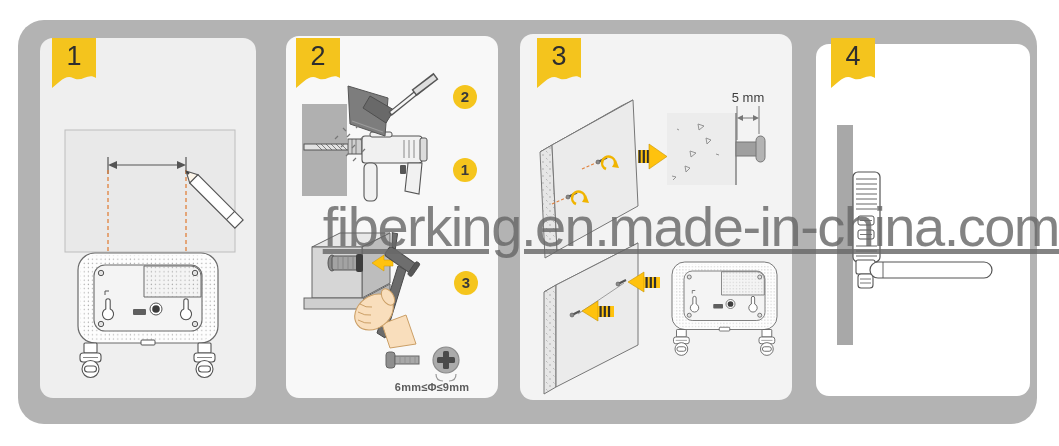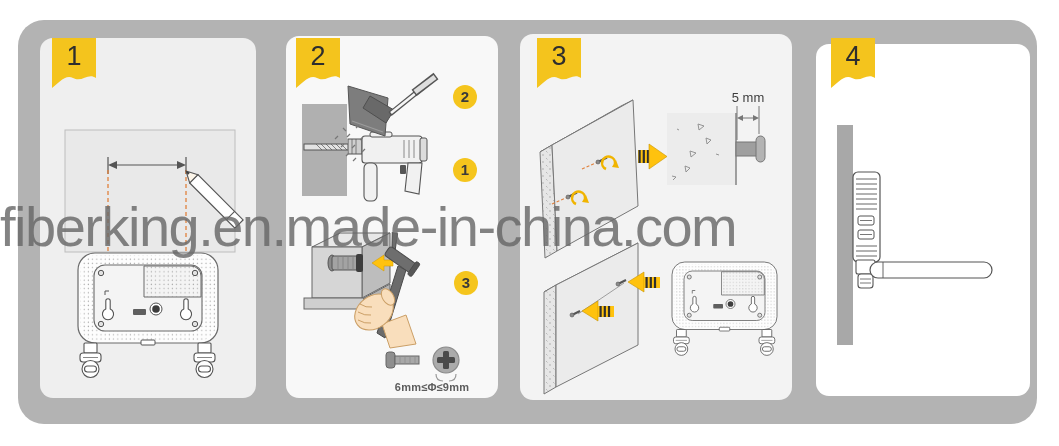--- a/index.html
+++ b/index.html
@@ -10,24 +10,24 @@
   .panel{position:absolute;border-radius:13px;}
   .p1{left:40px;top:38px;width:216px;height:360px;background:#efefef;}
   .p2{left:286px;top:36px;width:212px;height:362px;background:#f8f8f8;}
   .p3{left:520px;top:34px;width:272px;height:366px;background:#f3f3f3;}
   .p4{left:816px;top:44px;width:214px;height:352px;background:#ffffff;}
   .panel svg{position:absolute;left:0;top:0;}
   .ribbon{position:absolute;width:46px;height:56px;z-index:3;}
   .ribbon svg{position:absolute;left:0;top:0;}
   .ribbon-num{position:absolute;left:0;top:5px;width:46px;text-align:center;
               font-size:27px;font-weight:400;color:#2e2e2e;line-height:1;}
-  .watermark{position:absolute;left:0;top:194px;width:100%;text-align:left;z-index:6;
+  .watermark{position:absolute;left:0;top:194px;width:100%;text-align:right;z-index:6;
              font-family:"Liberation Sans",sans-serif;font-size:56px;font-weight:400;
              letter-spacing:-1.5px;color:rgba(104,104,104,0.82);white-space:nowrap;
-             pointer-events:none;}
+             pointer-events:none;text-decoration:underline;}
   .badge-num{font-size:15px;font-weight:700;fill:#3a3a3a;text-anchor:middle;}
   .spec-text{font-size:11px;font-weight:700;fill:#5c5c5c;text-anchor:middle;letter-spacing:0.2px;}
   .mm-text{font-size:13px;font-weight:400;fill:#3d3d3d;text-anchor:middle;}
 </style>
 </head>
 <body>
 
 <div class="stage">
 
   <svg width="0" height="0" style="position:absolute">

